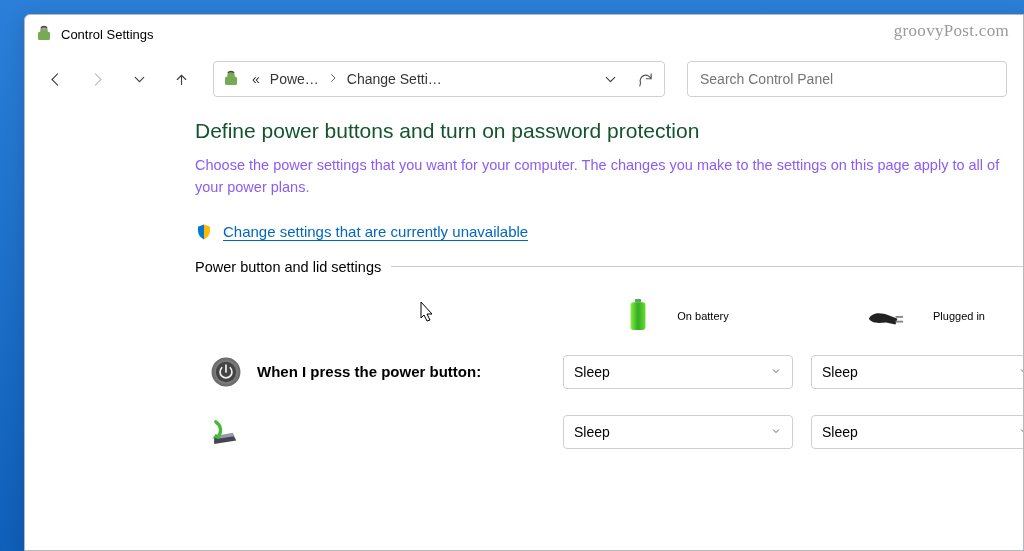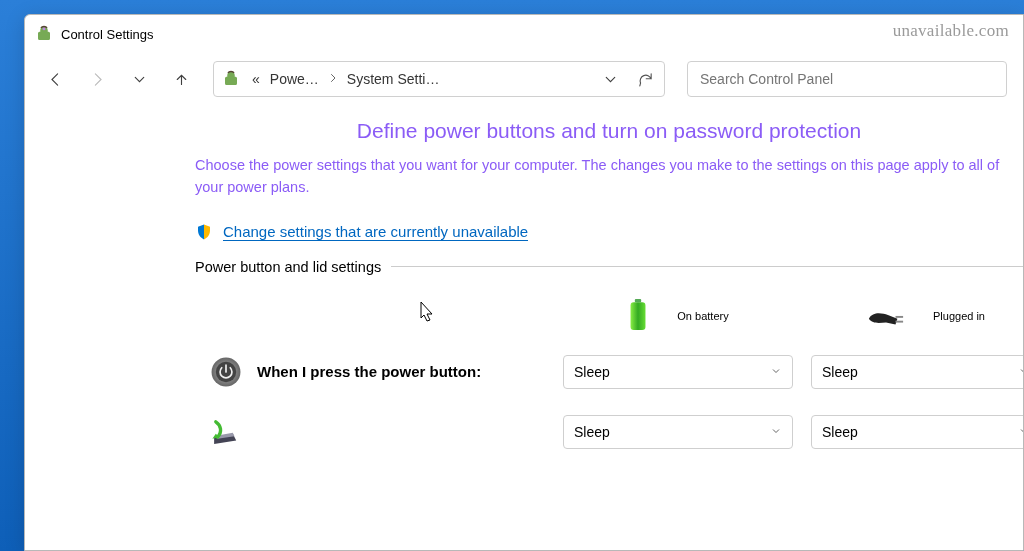--- a/index.html
+++ b/index.html
@@ -83,25 +83,24 @@
       padding: 8px 12px;
       font-size: 14px;
       color: #666;
       outline: none;
       margin-left: 8px;
     }
     .content {
       padding: 10px 0 0 170px;
     }
     .heading {
-      color: #8b5cf6;
+      color: #14532d;
       font-size: 21px;
       font-weight: 400;
       margin-bottom: 12px;
-      text-align: center;
     }
     .description {
       font-size: 14.5px;
       color: #8b5cf6;
       line-height: 1.5;
       margin-bottom: 24px;
       max-width: 850px;
     }
     .change-row {
       display: flex;
@@ -172,21 +171,21 @@
       padding: 2px 10px;
       font-size: 14px;
       background: #fff;
     }
     .dropdown-chev { color: #555; }
   </style>
 </head>
 <body>
 
 <div class="window">
-  <div class="watermark">unavailable.com</div>
+  <div class="watermark">groovyPost.com</div>
 
   <div class="titlebar">
     <span class="title-icon">
       <svg viewBox="0 0 24 24">
           <path fill="#7a5" d="M12 2c-3 0-5 2-5 5v2H6a2 2 0 00-2 2v7a2 2 0 002 2h12a2 2 0 002-2v-7a2 2 0 00-2-2h-1V7c0-3-2-5-5-5z"></path>
           <circle fill="#b8d" cx="12" cy="5" r="2"></circle>
           <path stroke="#543" stroke-width="2" fill="none" d="M8 4c1-2 3-2 4-2s3 0 4 2"></path>
         </svg>
     </span>
     <span class="title-text">Control Settings</span>
@@ -221,21 +220,21 @@
             <path stroke="#543" stroke-width="2" fill="none" d="M8 4c1-2 3-2 4-2s3 0 4 2"></path>
           </svg>
       </span>
       <span class="addr-seg">«</span>
       <span class="addr-seg">Powe…</span>
       <span class="addr-chev">
         <svg width="12" height="12" viewBox="0 0 24 24">
             <path d="M9 5l7 7-7 7" stroke="currentColor" stroke-width="2" fill="none" stroke-linecap="round"></path>
           </svg>
       </span>
-      <span class="addr-seg">System Setti…</span>
+      <span class="addr-seg">Change Setti…</span>
       <span class="addr-spacer"></span>
       <span class="nav-btn">
         <svg viewBox="0 0 24 24">
             <path d="M6 9l6 6 6-6" stroke="currentColor" stroke-width="1.6" fill="none" stroke-linecap="round"></path>
           </svg>
       </span>
       <span class="refresh-btn">
         <svg width="17" height="17" viewBox="0 0 24 24">
             <path d="M20 11A8 8 0 105 17l-1 4M20 4v7h-7" stroke="currentColor" stroke-width="1.6" fill="none" stroke-linecap="round"></path>
           </svg>

